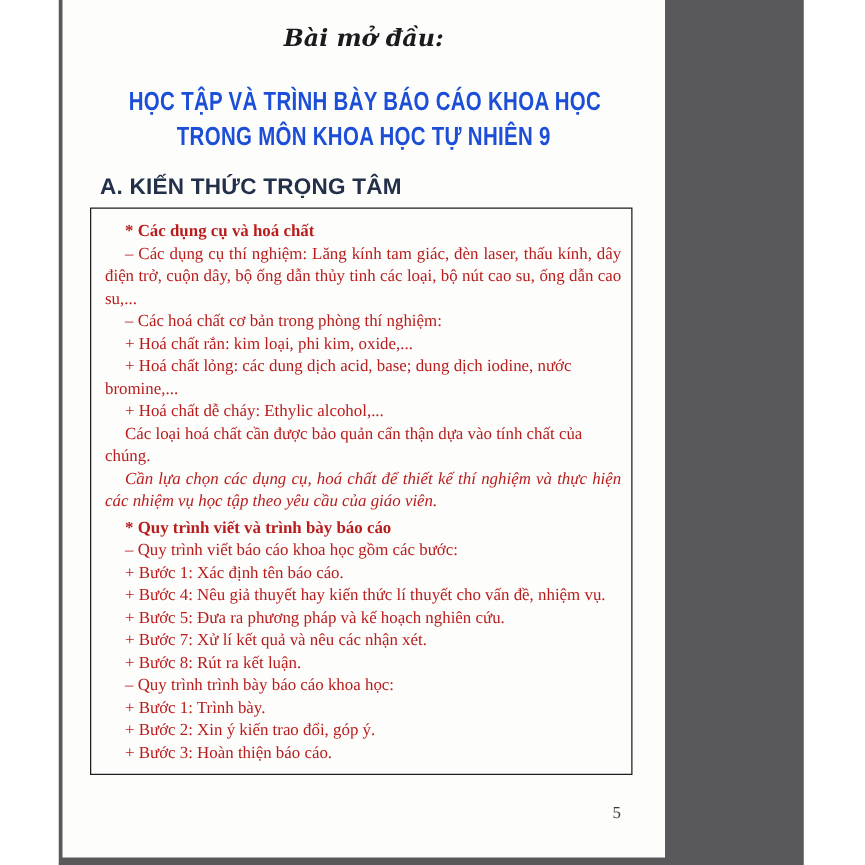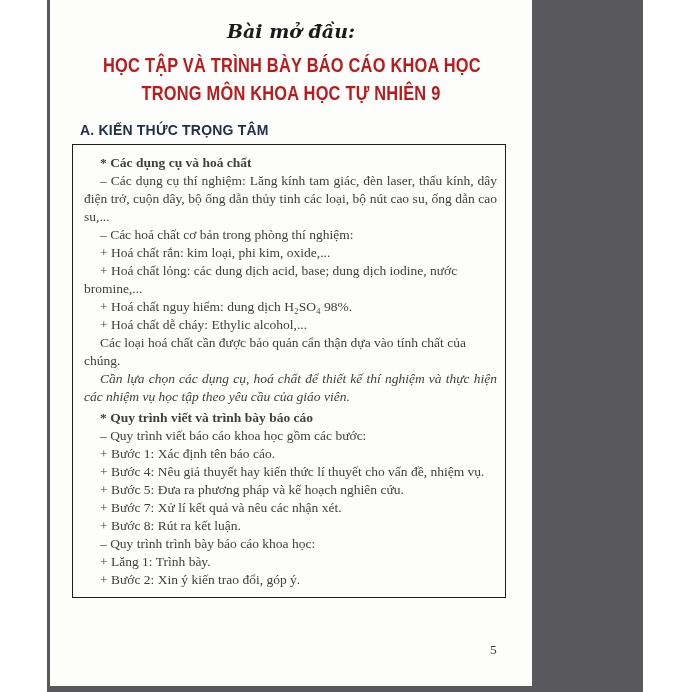--- a/index.html
+++ b/index.html
@@ -26,53 +26,53 @@
   .lesson-label {
     padding-top: 20px;
     text-align: center;
     font-family: "DejaVu Serif", serif;
     font-style: italic;
     font-weight: bold;
     font-size: 19px;
     color: #1b1b1d;
   }
   .main-title {
-    margin-top: 9px;
-    color: #b91c1c;
+    margin-top: 26px;
+    color: #1d4ed8;
   }
   .main-title .tline {
     text-align: center;
     font-family: "Liberation Sans", "DejaVu Sans", sans-serif;
     font-weight: bold;
     font-size: 21px;
     line-height: 28px;
     transform: scaleX(0.78);
     transform-origin: 50% 50%;
     white-space: nowrap;
     letter-spacing: 0.3px;
   }
   .section-heading {
     margin: 15px 0 0 30px;
     font-family: "Liberation Sans", "DejaVu Sans", sans-serif;
     font-weight: bold;
-    font-size: 14px;
+    font-size: 18px;
     letter-spacing: 0.2px;
     color: #22304a;
   }
   .content-box {
     margin: 6px 26px 0 22px;
     border: 1.5px solid #1e1e20;
     padding: 6px 8px 8px 11px;
   }
   .content-box p {
     margin: 0;
     font-size: 13.5px;
     line-height: 18px;
     text-indent: 16px;
-    color: #404040;
+    color: #b91c1c;
   }
   .content-box p.bold { font-weight: bold; margin-top: 3px; }
   .content-box p.italic { font-style: italic; }
   .content-box p.justify { text-align: justify; }
   .page-number {
     position: absolute;
     left: 440px; top: 642px;
     font-size: 13.5px;
     color: #3c3c3e;
   }
@@ -92,30 +92,30 @@
   </div>
 
   <div class="section-heading">A. KIẾN THỨC TRỌNG TÂM</div>
 
   <div class="content-box">
       <p class="bold">* Các dụng cụ và hoá chất</p>
       <p class="justify">– Các dụng cụ thí nghiệm: Lăng kính tam giác, đèn laser, thấu kính, dây điện trở, cuộn dây, bộ ống dẫn thủy tinh các loại, bộ nút cao su, ống dẫn cao su,...</p>
       <p>– Các hoá chất cơ bản trong phòng thí nghiệm:</p>
       <p>+ Hoá chất rắn: kim loại, phi kim, oxide,...</p>
       <p>+ Hoá chất lỏng: các dung dịch acid, base; dung dịch iodine, nước bromine,...</p>
-      <p>+ Hoá chất nguy hiểm: dung dịch H₂SO₄ 98%.</p>
       <p>+ Hoá chất dễ cháy: Ethylic alcohol,...</p>
       <p>Các loại hoá chất cần được bảo quản cẩn thận dựa vào tính chất của chúng.</p>
       <p class="italic justify">Cần lựa chọn các dụng cụ, hoá chất để thiết kế thí nghiệm và thực hiện các nhiệm vụ học tập theo yêu cầu của giáo viên.</p>
       <p class="bold">* Quy trình viết và trình bày báo cáo</p>
       <p>– Quy trình viết báo cáo khoa học gồm các bước:</p>
       <p>+ Bước 1: Xác định tên báo cáo.</p>
       <p>+ Bước 4: Nêu giả thuyết hay kiến thức lí thuyết cho vấn đề, nhiệm vụ.</p>
       <p>+ Bước 5: Đưa ra phương pháp và kế hoạch nghiên cứu.</p>
       <p>+ Bước 7: Xử lí kết quả và nêu các nhận xét.</p>
       <p>+ Bước 8: Rút ra kết luận.</p>
       <p>– Quy trình trình bày báo cáo khoa học:</p>
-      <p>+ Lăng 1: Trình bày.</p>
+      <p>+ Bước 1: Trình bày.</p>
       <p>+ Bước 2: Xin ý kiến trao đổi, góp ý.</p>
+      <p>+ Bước 3: Hoàn thiện báo cáo.</p>
     </div>
 
   <div class="page-number">5</div>
 </div>
 
 </body></html>

